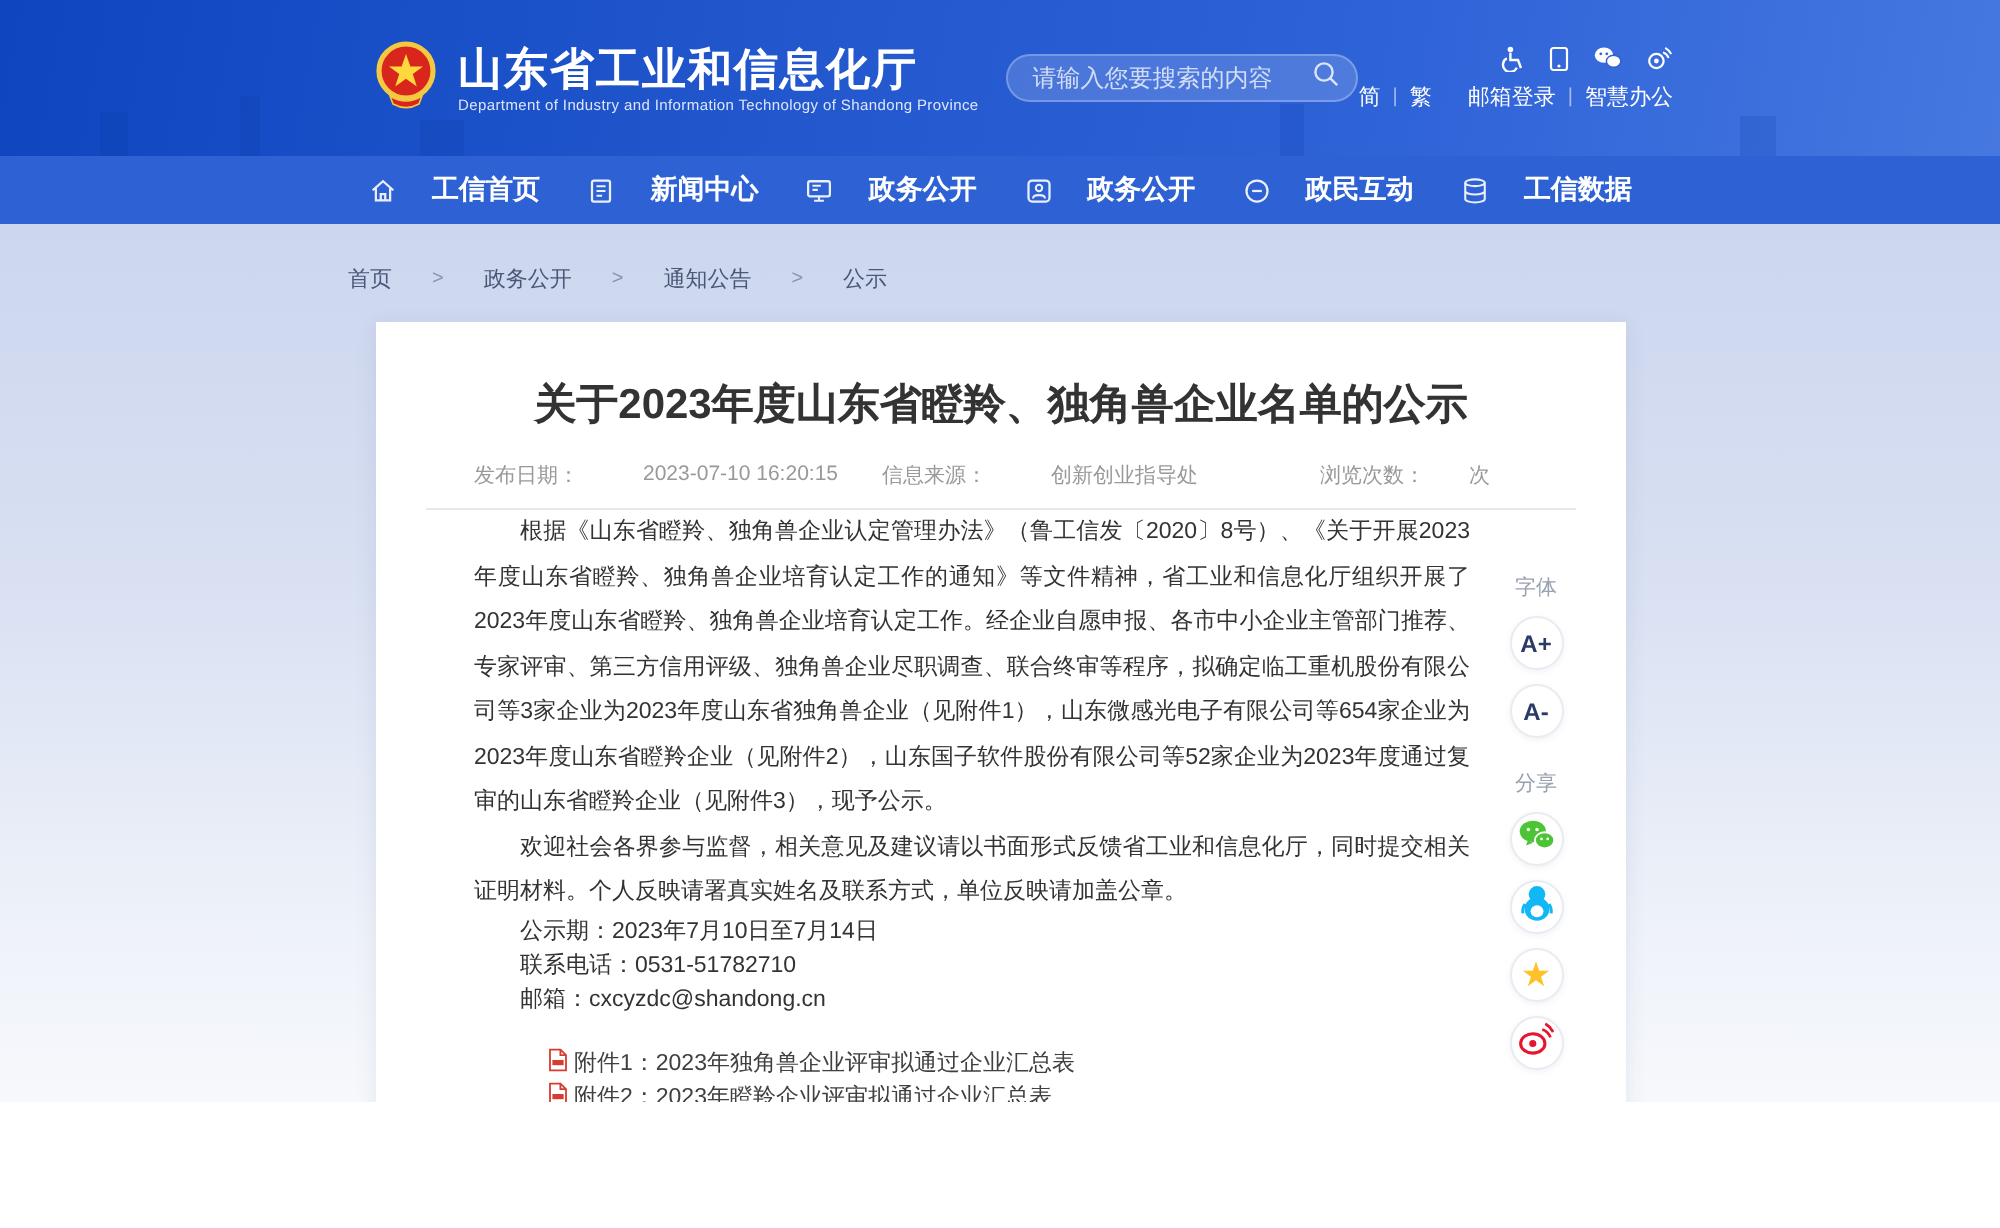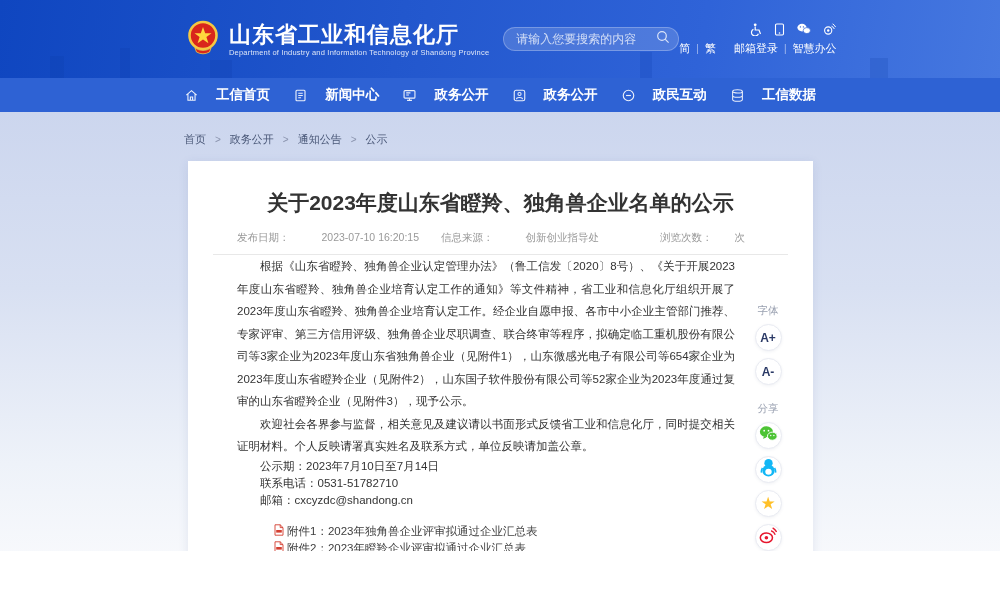--- a/index.html
+++ b/index.html
@@ -61,22 +61,22 @@
   }
   .nav-item { display:flex; align-items:center; gap:17px; color:#fff; font-size:13.5px; font-weight:bold; cursor:pointer; white-space:nowrap; }
   .nav-item svg { display:block; opacity:.9; }
 
   
   .content-bg {
     position:relative; height:502px;
     background:linear-gradient(180deg,#ccd6ee 0%,#d8e0f2 35%,#eef2f9 70%,#fdfdfe 100%);
   }
   .breadcrumb {
-    position:absolute; left:184px; top:20px;
-    font-size:11px; color:#4a5878; display:flex; align-items:center; gap:9px;
+    position:absolute; left:174px; top:20px;
+    font-size:11px; color:#4a5878; display:flex; align-items:center; gap:20px;
   }
   .breadcrumb .crumb { cursor:pointer; }
   .breadcrumb .bsep { color:#8a93ad; font-size:10px; }
 
   .card {
     position:absolute; left:188px; top:49px; width:625px; height:600px;
     background:#fff; box-shadow:0 2px 10px rgba(50,70,140,.10);
   }
   .article-title {
     margin:30px 40px 0 40px; text-align:center;
@@ -103,21 +103,21 @@
     display:flex; align-items:center; margin-left:37px; height:17px;
     font-size:11.5px; color:#404040; cursor:pointer;
   }
   .attach-item svg { margin-right:3px; flex:0 0 auto; }
 
   .signature { margin-top:12px; text-align:right; }
   .sig-org { font-size:12px; line-height:24px; color:#333; }
 
   
   .tool-sidebar {
-    position:absolute; right:18px; top:142px; width:54px;
+    position:absolute; right:18px; top:126px; width:54px;
     display:flex; flex-direction:column; align-items:center;
   }
   .tool-label { font-size:10.5px; color:#99a0b0; line-height:14px; }
   .tool-circle {
     width:27px; height:27px; border-radius:50%; background:#fff;
     border:1px solid #e9ebf2; box-shadow:0 1px 3px rgba(80,90,130,.08);
     display:flex; align-items:center; justify-content:center;
     margin-top:7px; cursor:pointer;
   }
   .font-btn { font-size:12px; font-weight:bold; color:#2b3a66; }

